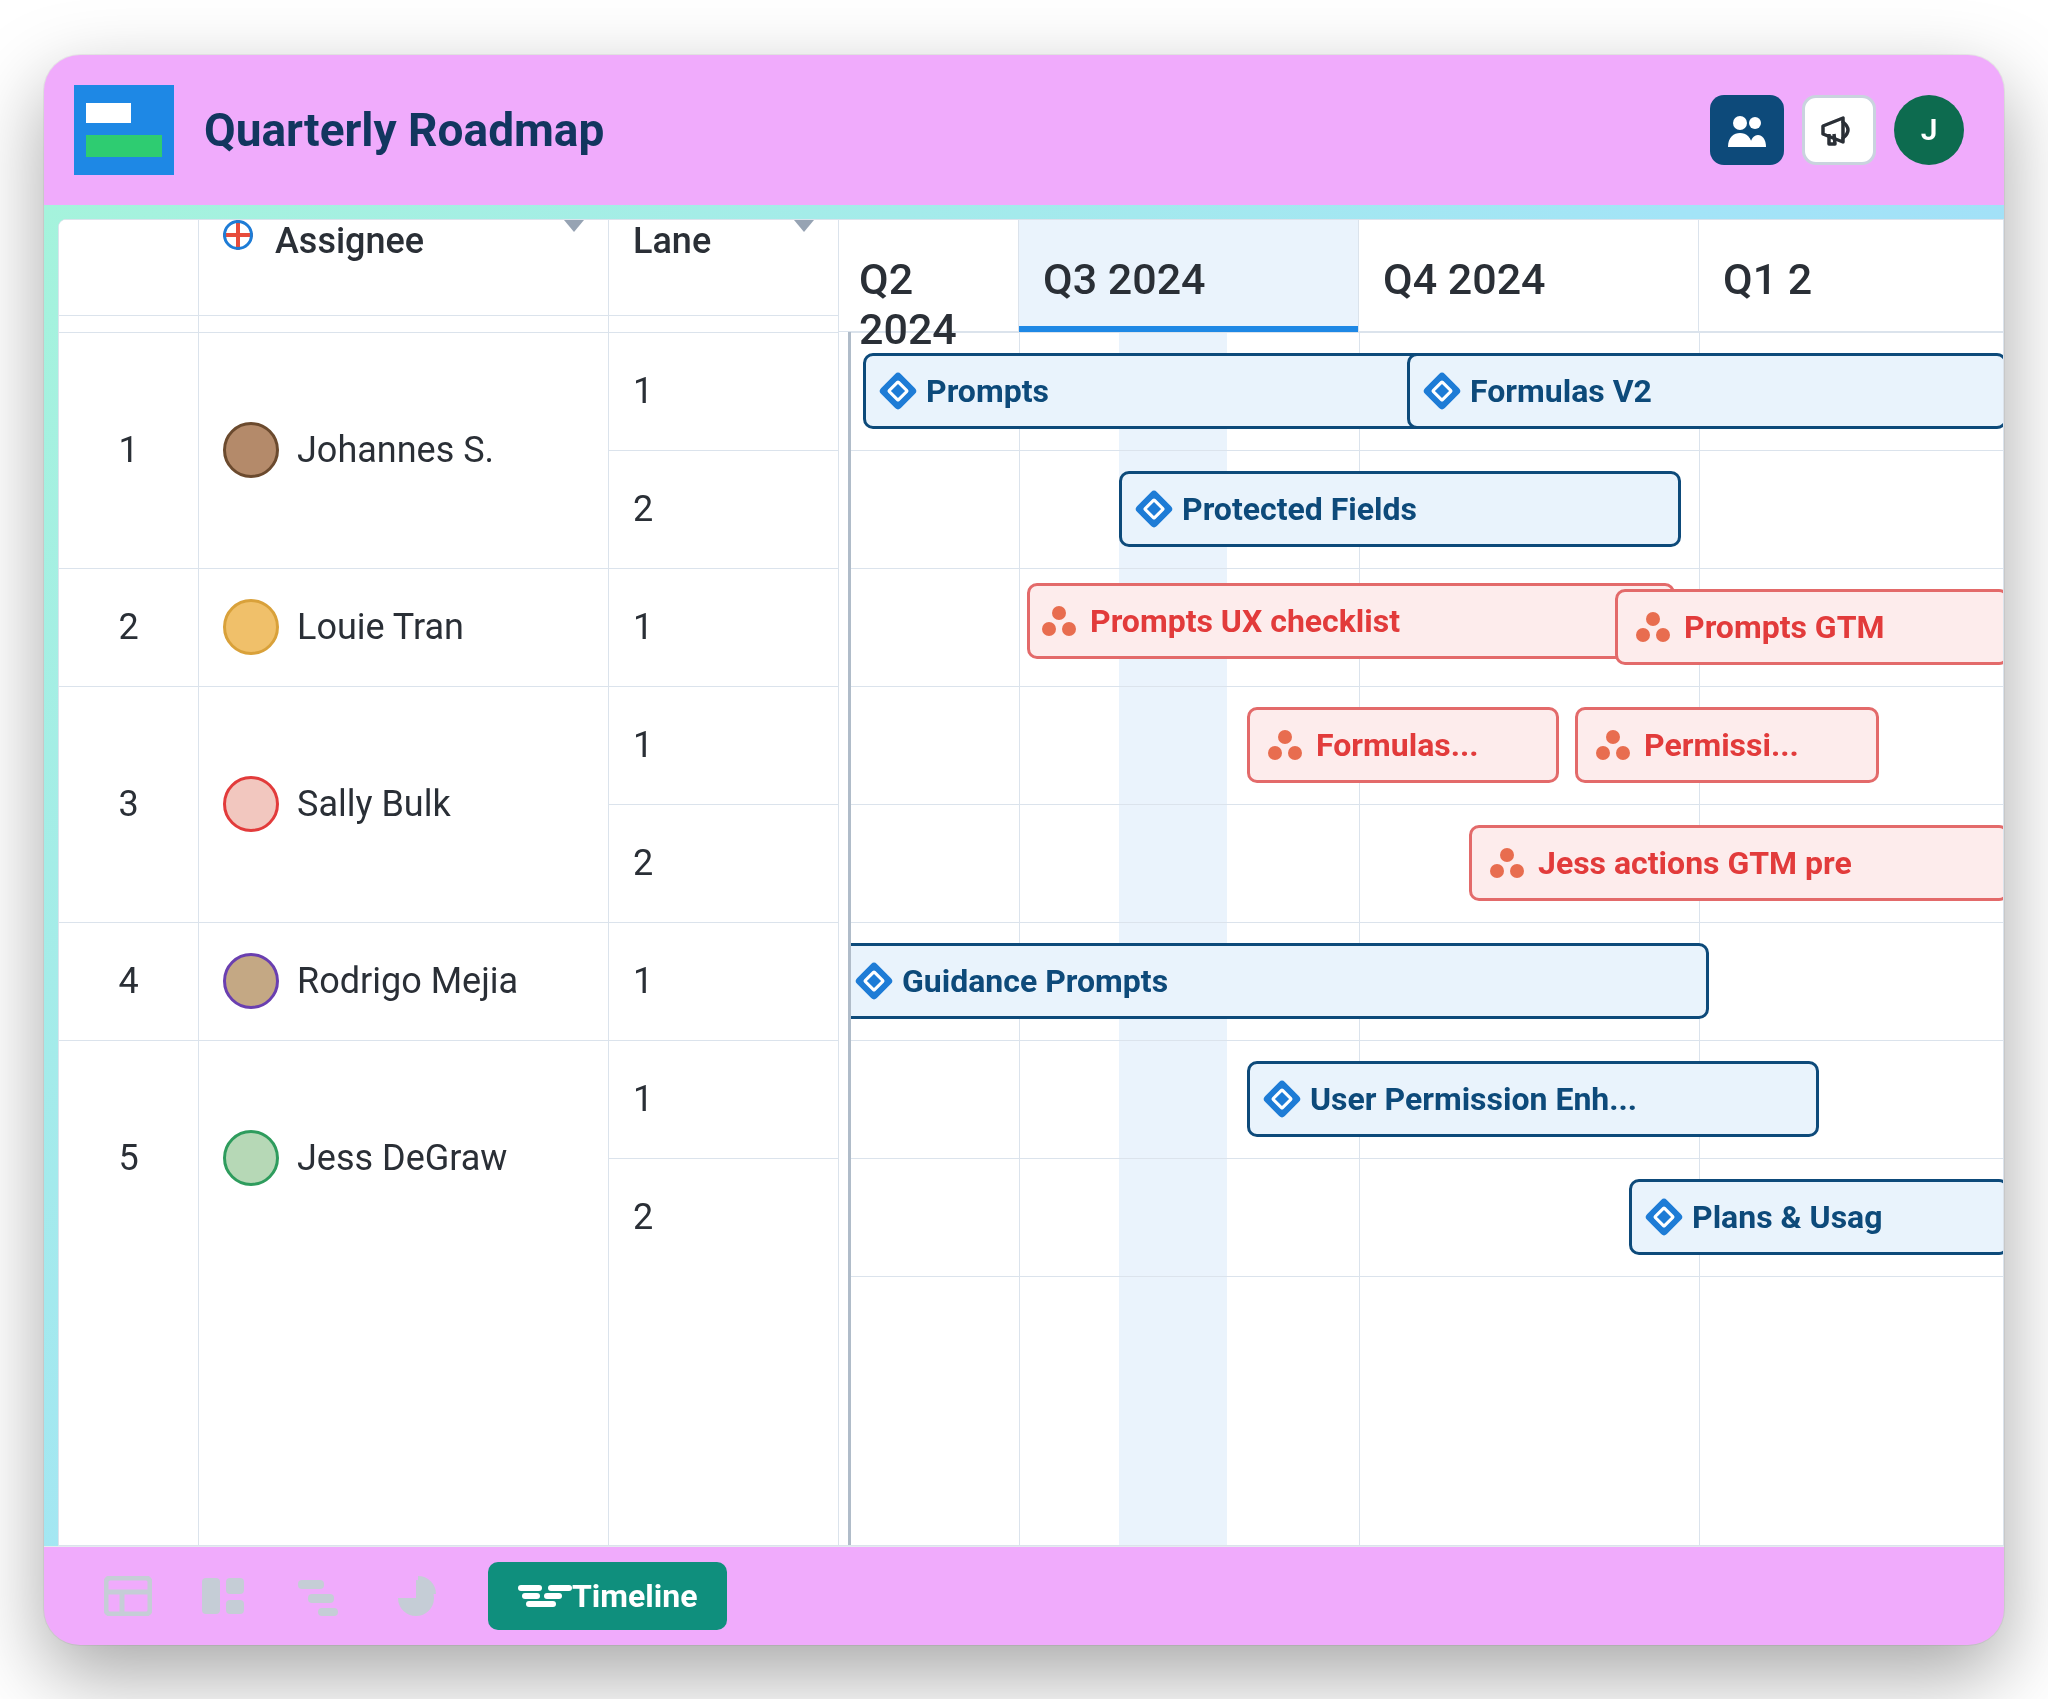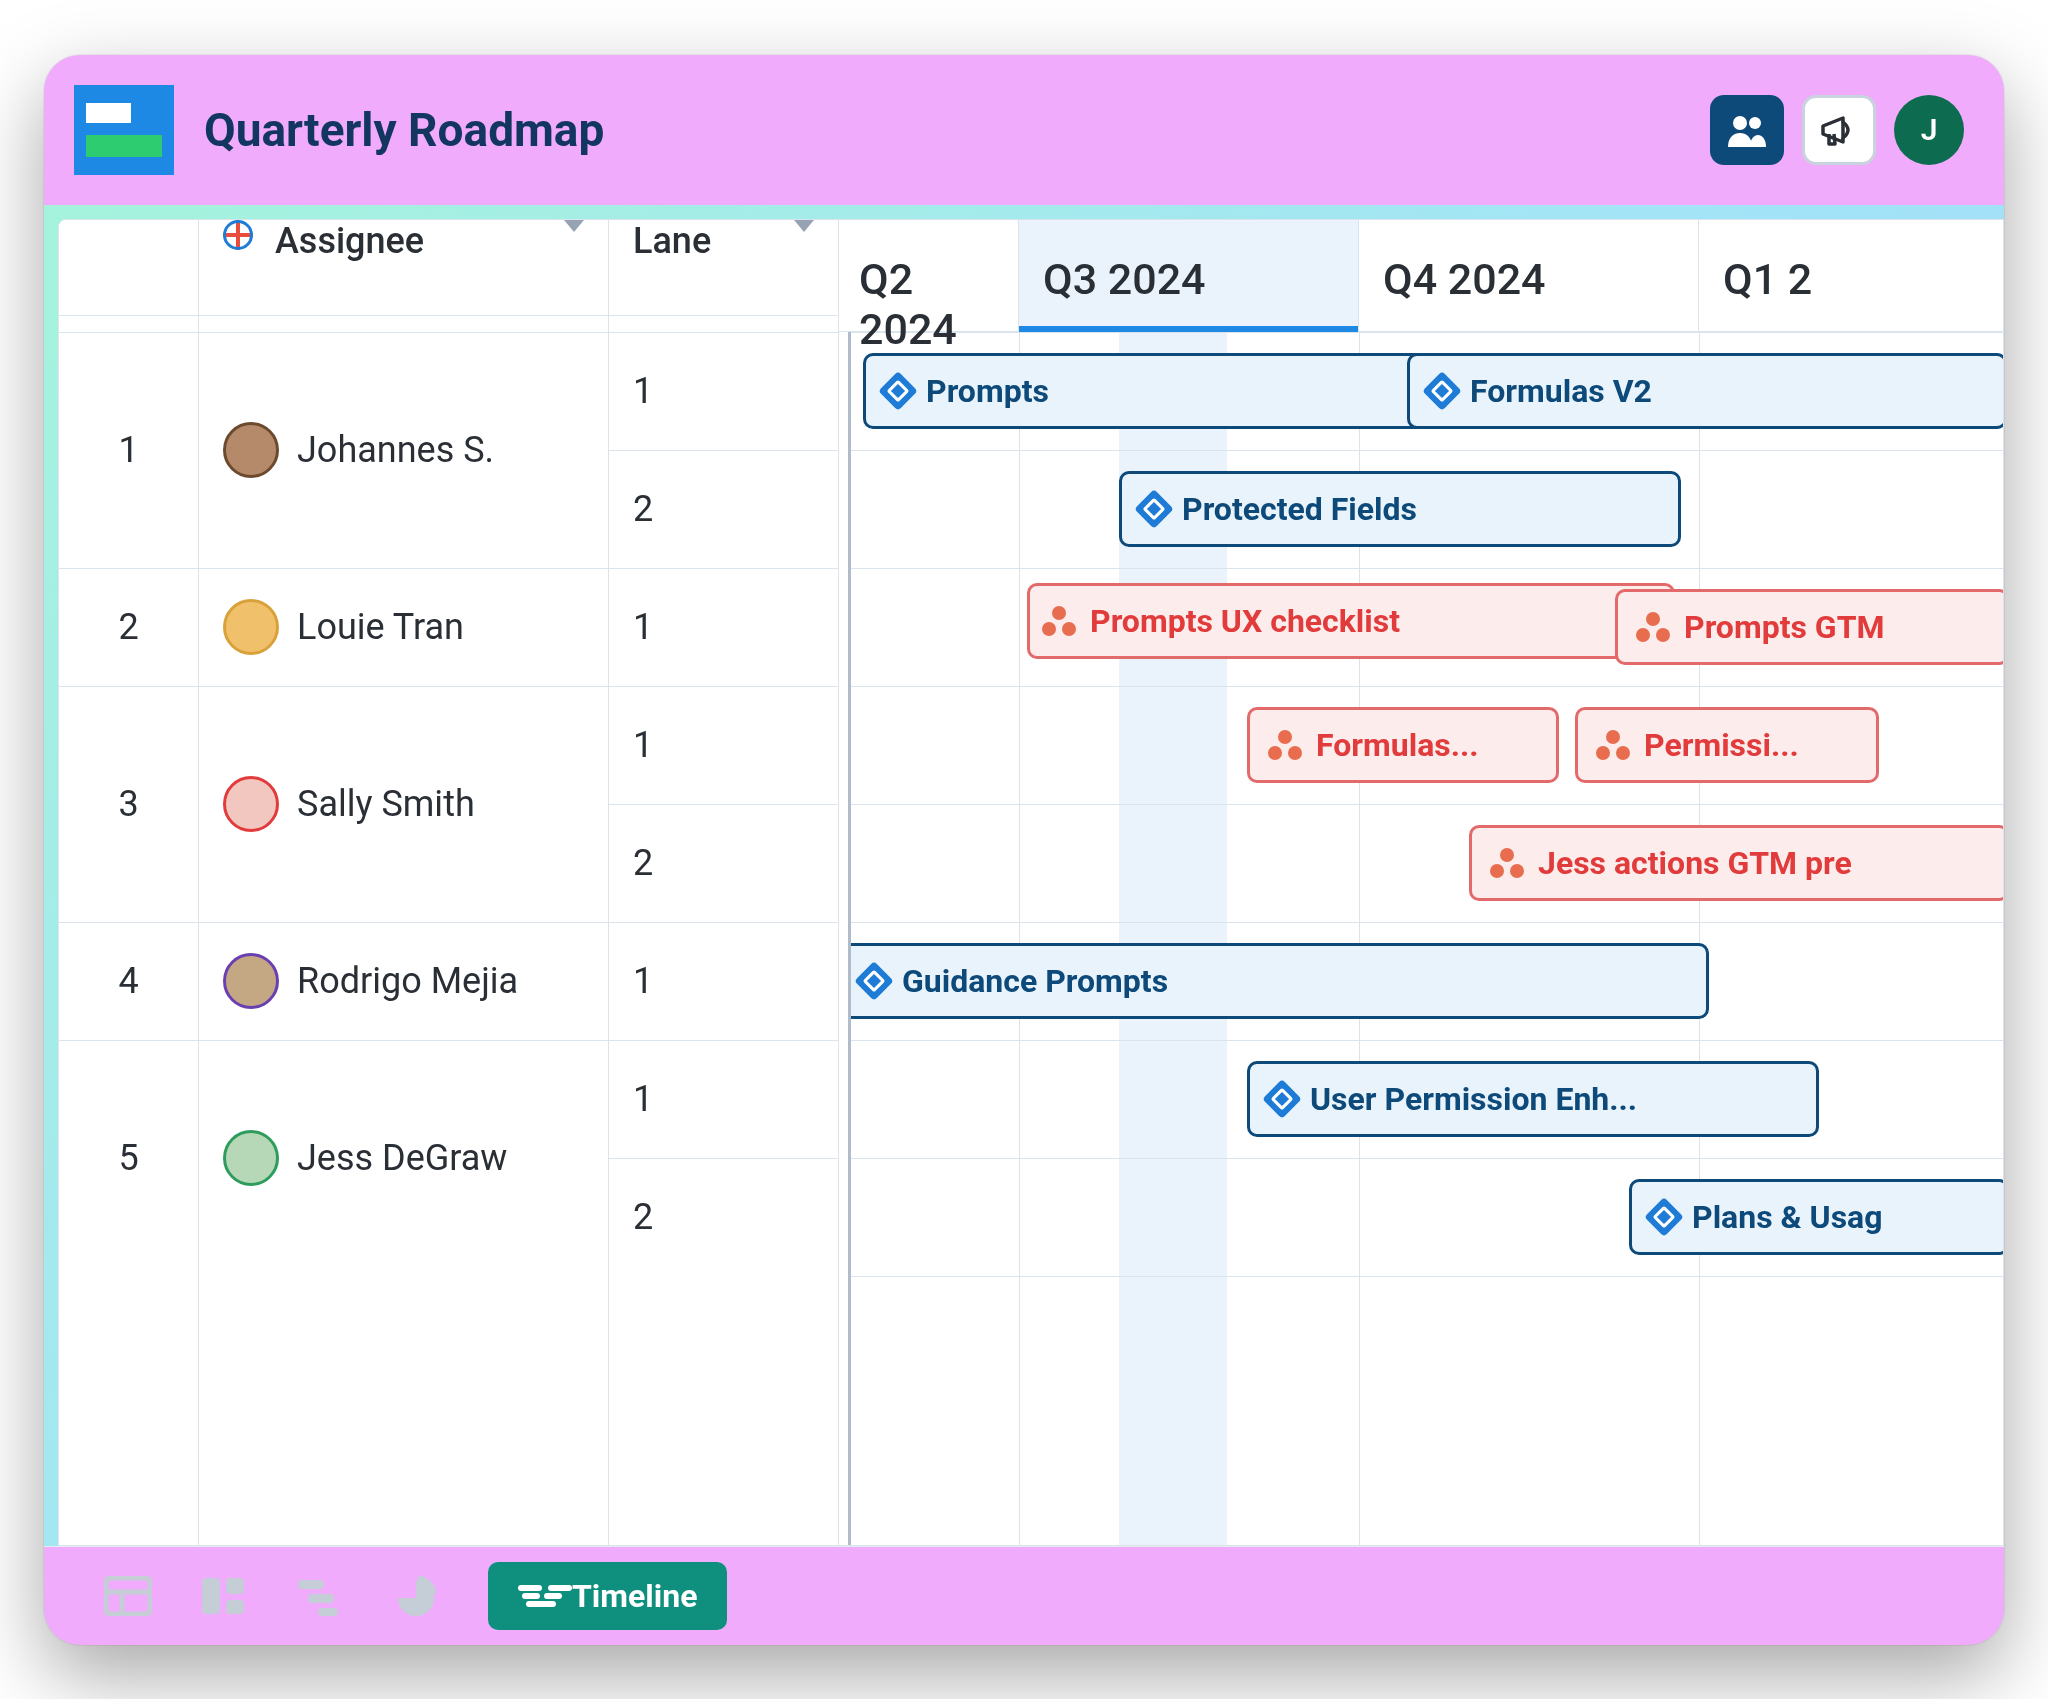--- a/index.html
+++ b/index.html
@@ -349,21 +349,21 @@
             <div class="assign-cell" style="top: 236px; height: 118px;">
               <div class="person-avatar" style="background: rgb(240, 192, 106); border-color: rgb(217, 161, 58);"></div>
               <span>Louie Tran</span>
             </div>
             <div class="assign-cell" style="top: 0px; height: 236px;">
               <div class="person-avatar" style="background: rgb(180, 138, 106); border-color: rgb(107, 74, 46);"></div>
               <span>Johannes S.</span>
             </div>
             <div class="assign-cell" style="top: 354px; height: 236px;">
               <div class="person-avatar" style="background: rgb(242, 199, 191); border-color: rgb(226, 59, 59);"></div>
-              <span>Sally Smith</span>
+              <span>Sally Bulk</span>
             </div>
             <div class="assign-cell" style="top: 590px; height: 118px;">
               <div class="person-avatar" style="background: rgb(196, 168, 132); border-color: rgb(106, 63, 176);"></div>
               <span>Rodrigo Mejia</span>
             </div>
             <div class="assign-cell" style="top: 708px; height: 236px;">
               <div class="person-avatar" style="background: rgb(182, 216, 182); border-color: rgb(46, 156, 93);"></div>
               <span>Jess DeGraw</span>
             </div>
           </div>

